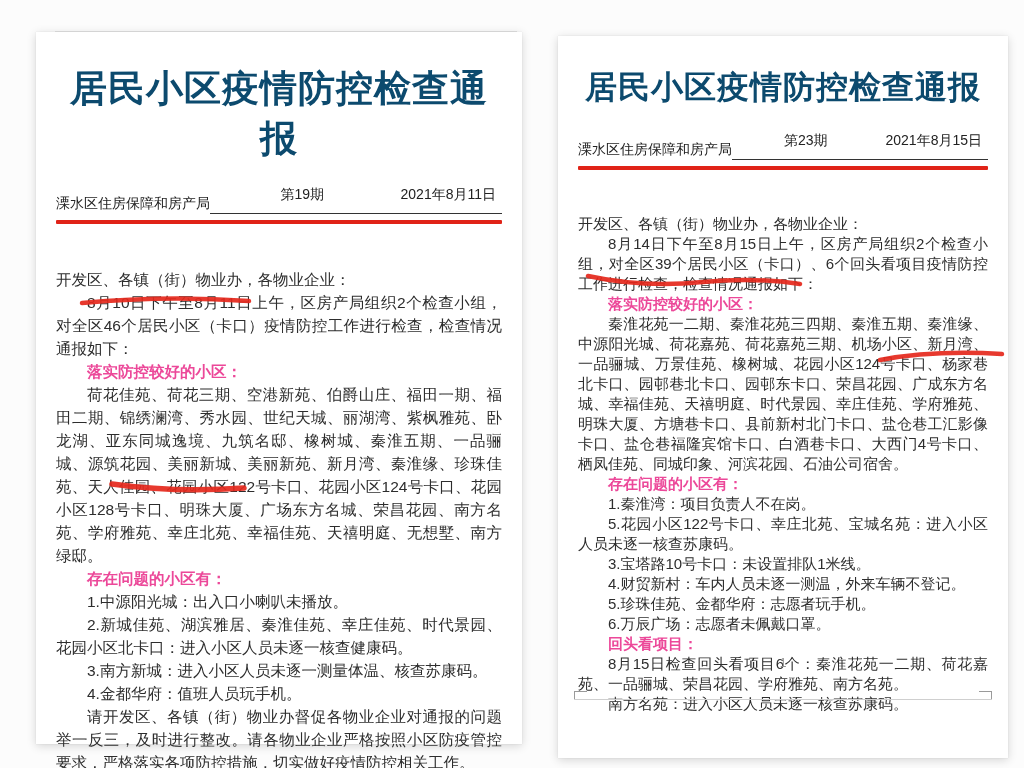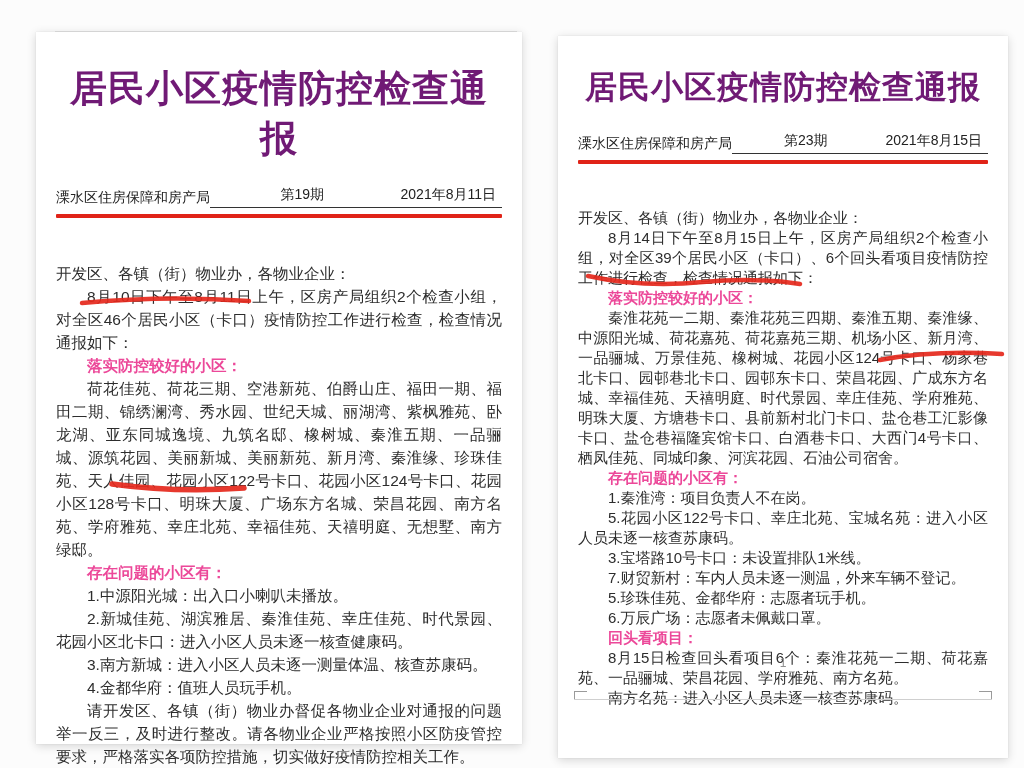--- a/index.html
+++ b/index.html
@@ -15,32 +15,32 @@
     background:#e4e4e4;
   }
   .page {
     position:absolute; background:#ffffff;
     box-shadow:0 2px 9px rgba(0,0,0,0.16), 0 0 1px rgba(0,0,0,0.12);
   }
   .page-left  { left:36px;  top:32px; width:486px; height:712px; padding:0 20px; }
   .page-right { left:558px; top:36px; width:450px; height:722px; padding:0 20px; }
 
   .doc-title {
-    text-align:center; color:#701a75; font-weight:bold;
+    text-align:center; color:#0c4a6e; font-weight:bold;
     letter-spacing:1px;
   }
   .page-left  .doc-title { font-size:37px; margin-top:32px; }
   .page-right .doc-title { font-size:32px; margin-top:30px; }
 
   .masthead {
     display:flex; align-items:flex-end; margin-top:22px;
     font-size:14px; color:#222; white-space:nowrap;
   }
   .masthead .fill { flex:1; border-bottom:1.5px solid #333; min-width:24px; }
-  .masthead .u { border-bottom:1.5px solid #333; padding:0 6px 3px 6px; }
+  .masthead .u { border-bottom:1.5px solid #333; padding:0 6px 9px 6px; }
   .masthead .org { padding-bottom:1px; }
   .red-rule {
     height:3.5px; background:#e02318; margin-top:6px; border-radius:1px;
   }
 
   .body-text { color:#2d2d2d; text-align:justify; }
   .page-left  .body-text { font-size:15.5px; line-height:23px; margin-top:11px; }
   .page-right .body-text { font-size:15px;  line-height:20px; margin-top:10px; }
 
   .body-text p { text-indent:2em; }
@@ -120,21 +120,21 @@
 
   <div class="body-text">
     <p class="noindent">开发区、各镇（街）物业办，各物业企业：</p>
     <p>8月14日下午至8月15日上午，区房产局组织2个检查小组，对全区39个居民小区（卡口）、6个回头看项目疫情防控工作进行检查，检查情况通报如下：</p>
     <p class="bold">落实防控较好的小区：</p>
     <p>秦淮花苑一二期、秦淮花苑三四期、秦淮五期、秦淮缘、中源阳光城、荷花嘉苑、荷花嘉苑三期、机场小区、新月湾、一品骊城、万景佳苑、橡树城、花园小区124号卡口、杨家巷北卡口、园邨巷北卡口、园邨东卡口、荣昌花园、广成东方名城、幸福佳苑、天禧明庭、时代景园、幸庄佳苑、学府雅苑、明珠大厦、方塘巷卡口、县前新村北门卡口、盐仓巷工汇影像卡口、盐仓巷福隆宾馆卡口、白酒巷卡口、大西门4号卡口、栖凤佳苑、同城印象、河滨花园、石油公司宿舍。</p>
     <p class="bold">存在问题的小区有：</p>
     <p>1.秦淮湾：项目负责人不在岗。</p>
     <p>5.花园小区122号卡口、幸庄北苑、宝城名苑：进入小区人员未逐一核查苏康码。</p>
     <p>3.宝塔路10号卡口：未设置排队1米线。</p>
-    <p>7.财贸新村：车内人员未逐一测温，外来车辆不登记。</p>
+    <p>4.财贸新村：车内人员未逐一测温，外来车辆不登记。</p>
     <p>5.珍珠佳苑、金都华府：志愿者玩手机。</p>
     <p>6.万辰广场：志愿者未佩戴口罩。</p>
     <p class="bold">回头看项目：</p>
     <p>8月15日检查回头看项目6个：秦淮花苑一二期、荷花嘉苑、一品骊城、荣昌花园、学府雅苑、南方名苑。</p>
     <p>南方名苑：进入小区人员未逐一核查苏康码。</p>
   </div>
 
   <div class="page-num">1</div>
   <span class="crop-mark l"></span>
   <span class="crop-mark r"></span>

